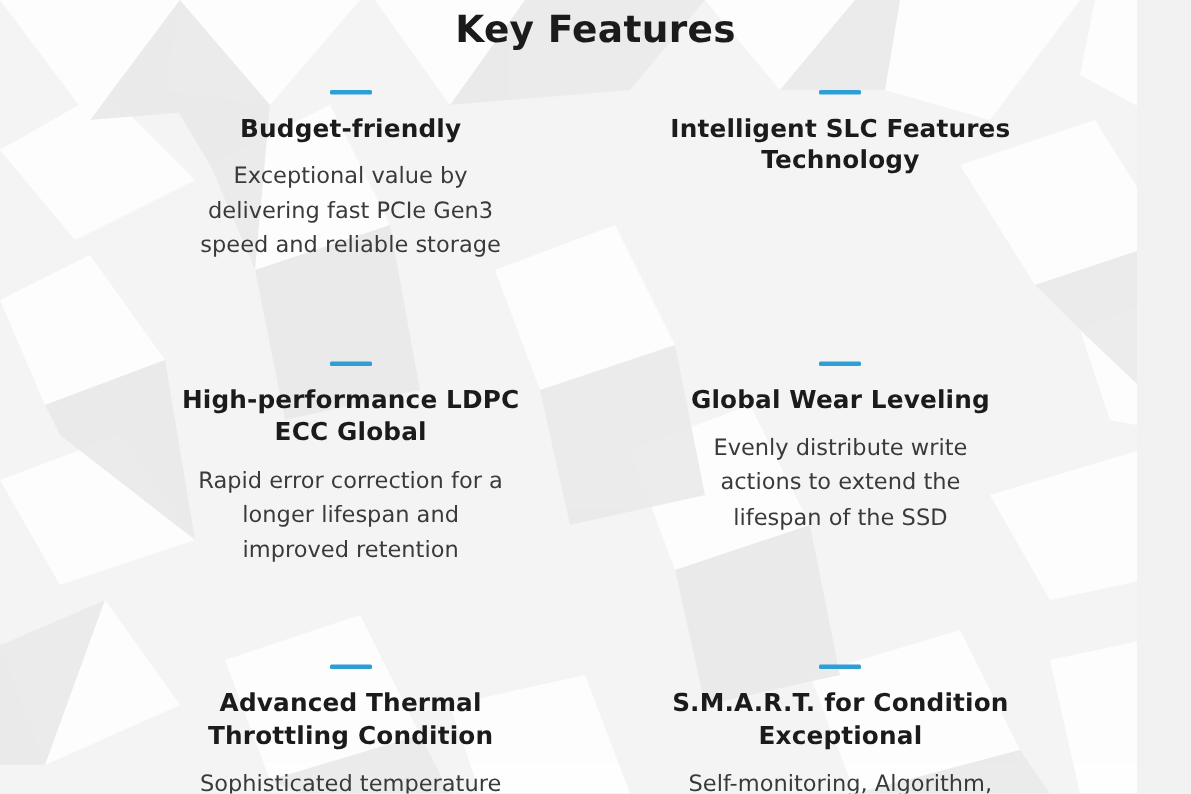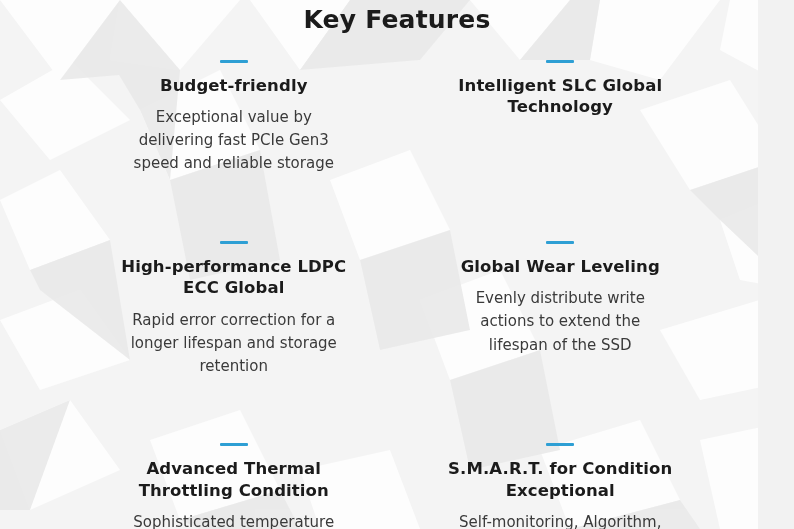--- a/index.html
+++ b/index.html
@@ -147,27 +147,27 @@
     <div class="grid">
 
       <div class="feature">
         <div class="rule"></div>
         <h2 class="feature-title">Budget-friendly</h2>
         <p class="feature-desc">Exceptional value by delivering fast PCIe Gen3 speed and reliable storage</p>
       </div>
 
       <div class="feature">
         <div class="rule"></div>
-        <h2 class="feature-title">Intelligent SLC Global Technology</h2>
+        <h2 class="feature-title">Intelligent SLC Features Technology</h2>
       </div>
 
       <div class="feature">
         <div class="rule"></div>
         <h2 class="feature-title">High-performance LDPC ECC Global</h2>
-        <p class="feature-desc">Rapid error correction for a longer lifespan and storage retention</p>
+        <p class="feature-desc">Rapid error correction for a longer lifespan and improved retention</p>
       </div>
 
       <div class="feature">
         <div class="rule"></div>
         <h2 class="feature-title">Global Wear Leveling</h2>
         <p class="feature-desc">Evenly distribute write actions to extend the lifespan of the SSD</p>
       </div>
 
       <div class="feature">
         <div class="rule"></div>

